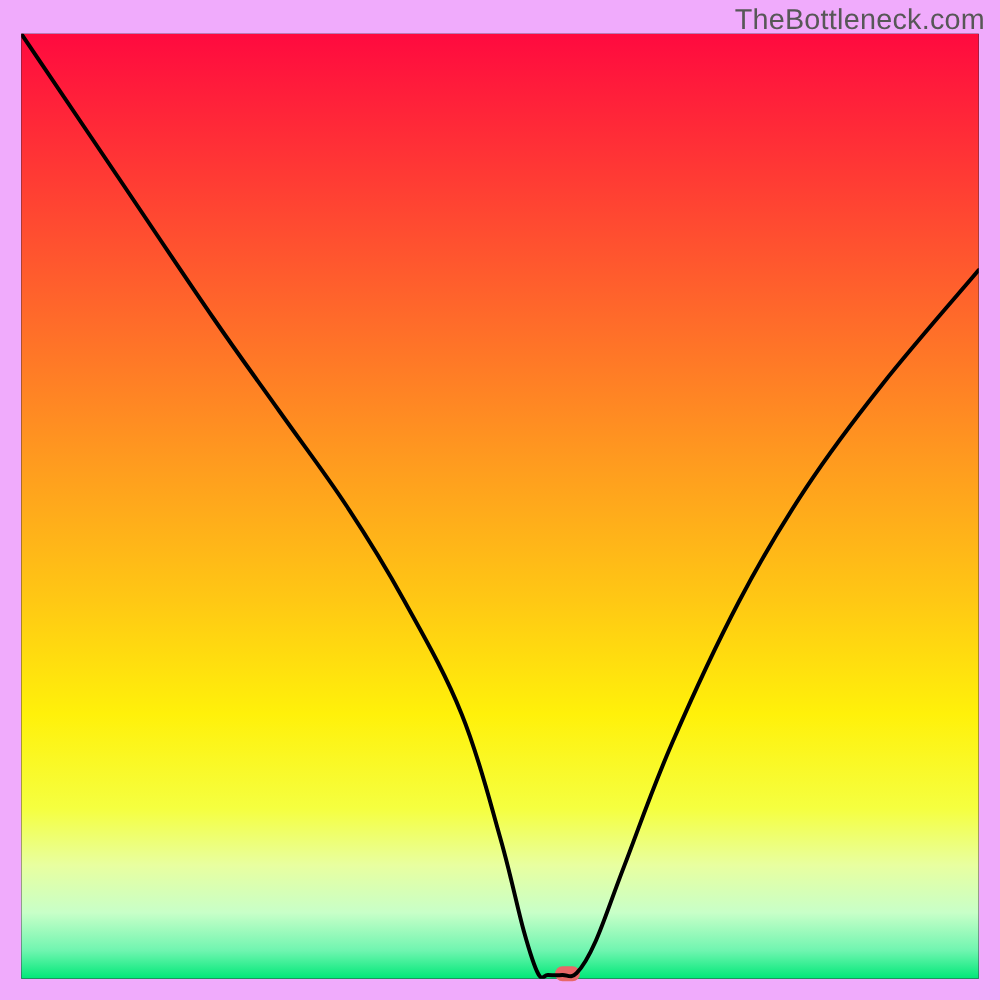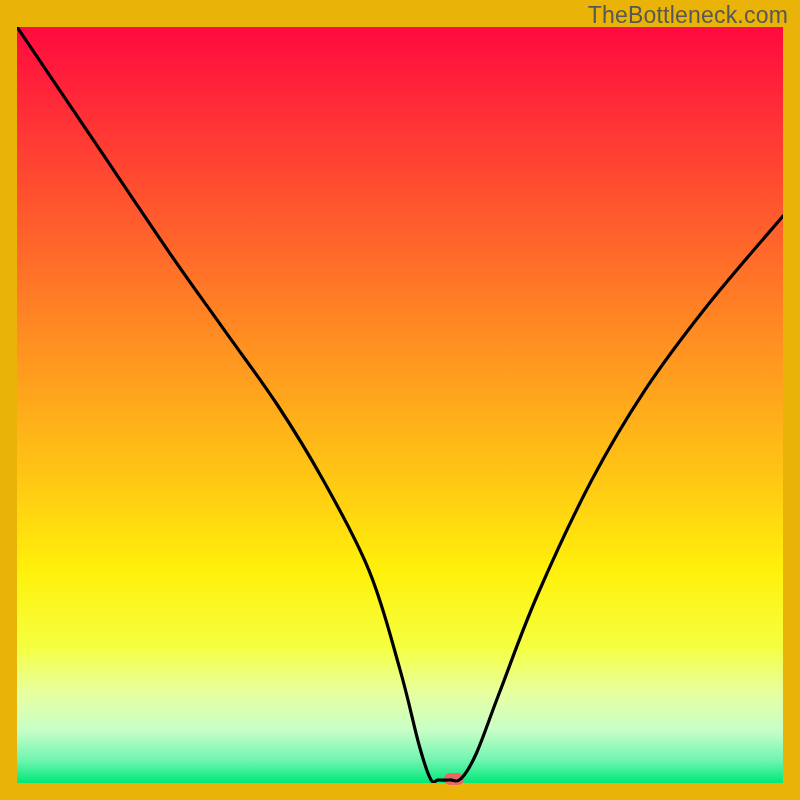--- a/index.html
+++ b/index.html
@@ -8,21 +8,21 @@
     width: 800px;
     height: 800px;
     background: #000;
     overflow: hidden;
     font-family: Arial, Helvetica, sans-serif;
   }
   .frame {
     position: relative;
     width: 800px;
     height: 800px;
-    background: #eab308;
+    background: #f0abfc;
   }
   .watermark {
     position: absolute;
     top: 2px;
     right: 12px;
     color: #575757;
     font-size: 23px;
     letter-spacing: 0.2px;
     font-weight: 500;
     z-index: 20;

